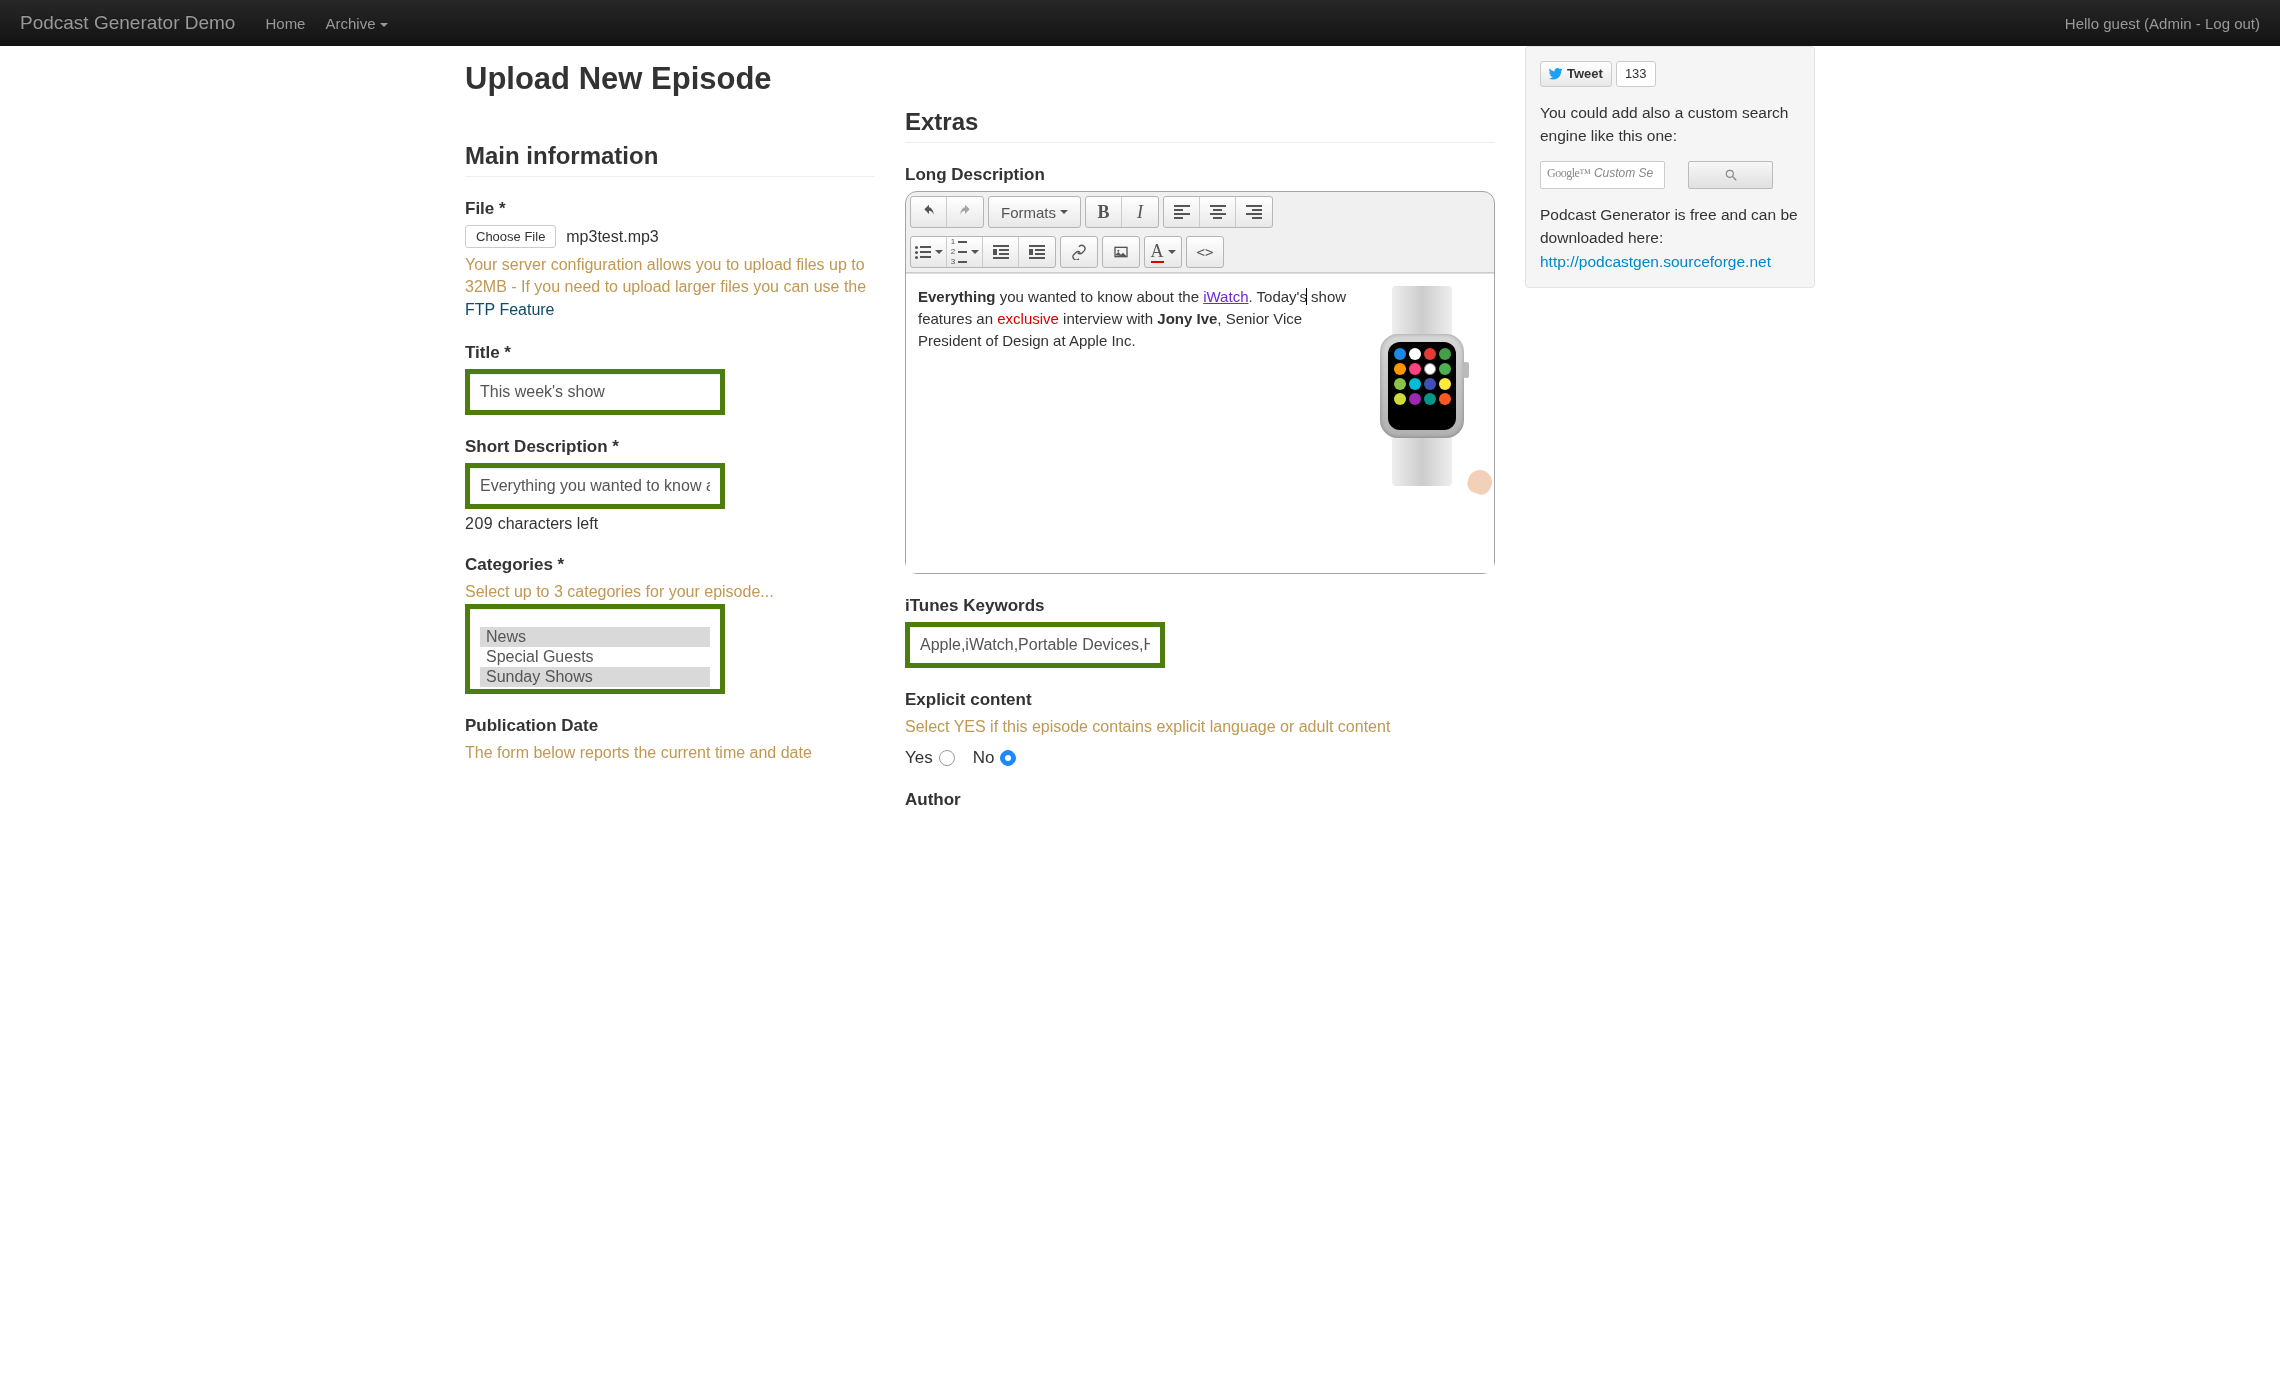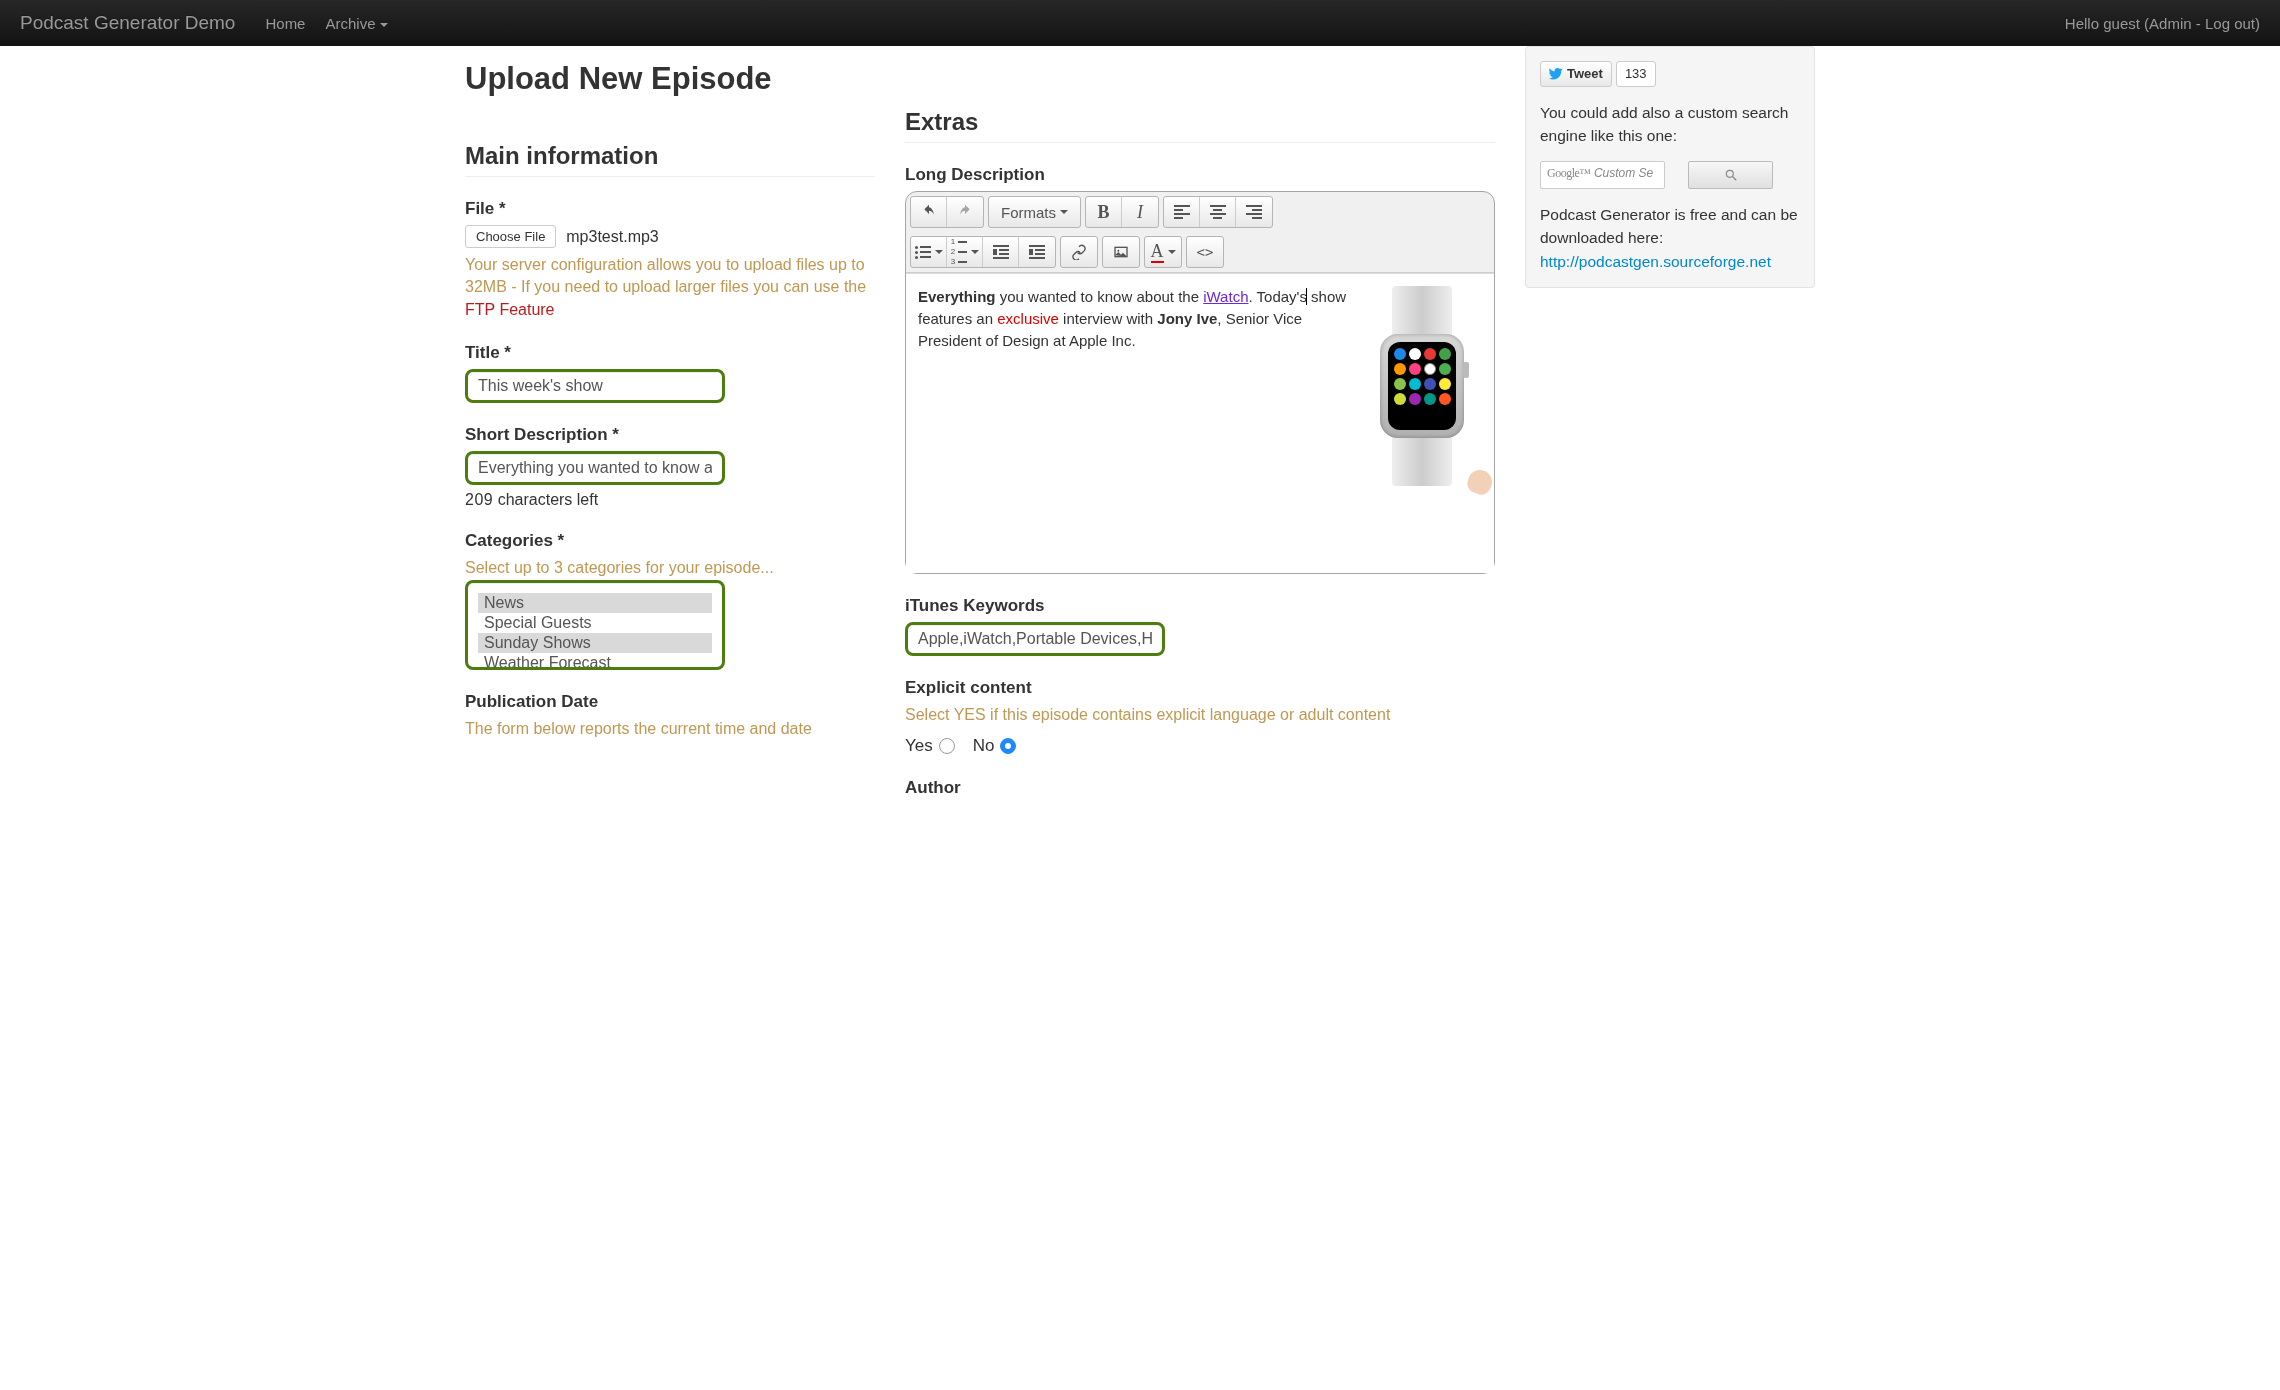--- a/index.html
+++ b/index.html
@@ -18,26 +18,26 @@
   .col-mid { flex: 1; min-width:0; }
   .col-right { width: 290px; flex-shrink:0; }
 
   h1.page-title { font-size: 31px; font-weight: 600; margin: 15px 0 30px 0; color:#333; }
   .col-left h1.page-title { margin-left:0; }
   h2.section { font-size: 24px; font-weight: 600; margin: 45px 0 8px 0; padding-bottom: 6px; border-bottom: 1px solid #eee; color:#333;}
   .col-mid h2.section { margin-top: 62px; }
   h3.field-label { font-size: 17px; font-weight: bold; margin: 22px 0 6px 0; color:#333;}
 
   .hint { color: #c09853; font-size: 16px; line-height: 1.4; }
-  .hint a { color: #b91c1c; cursor:pointer; }
+  .hint a { color: #0c4a6e; cursor:pointer; }
 
   .file-button { display:inline-block; background:#fff; border:1px solid #ccc; border-radius:3px; padding:3px 10px; font-size:13px; cursor:pointer; }
   .file-name { display:inline-block; margin-left:6px; font-size:16px; vertical-align:middle; }
 
-  input.text-input, select, textarea { border:3px solid #4d7c0f; border-radius:8px; padding:10px 10px; font-size:16px; color:#555; background:#fff; box-shadow: inset 0 1px 1px rgba(0,0,0,.07); }
+  input.text-input, select, textarea { border:5px solid #4d7c0f; border-radius:0; padding:18px 10px; font-size:16px; color:#555; background:#fff; box-shadow: inset 0 1px 1px rgba(0,0,0,.07); }
   input.text-input { width: 260px; height:34px; }
 
   .chars-left { margin-top:6px; font-size:16px; }
   .chars-left .num { letter-spacing:0.5px; }
 
   select.categories { height: 90px; width: 260px; overflow:hidden; }
   select.categories option { padding:1px 6px; font-size:16px; }
   select.categories option.sel { background:#d9d9d9; }
 
   

